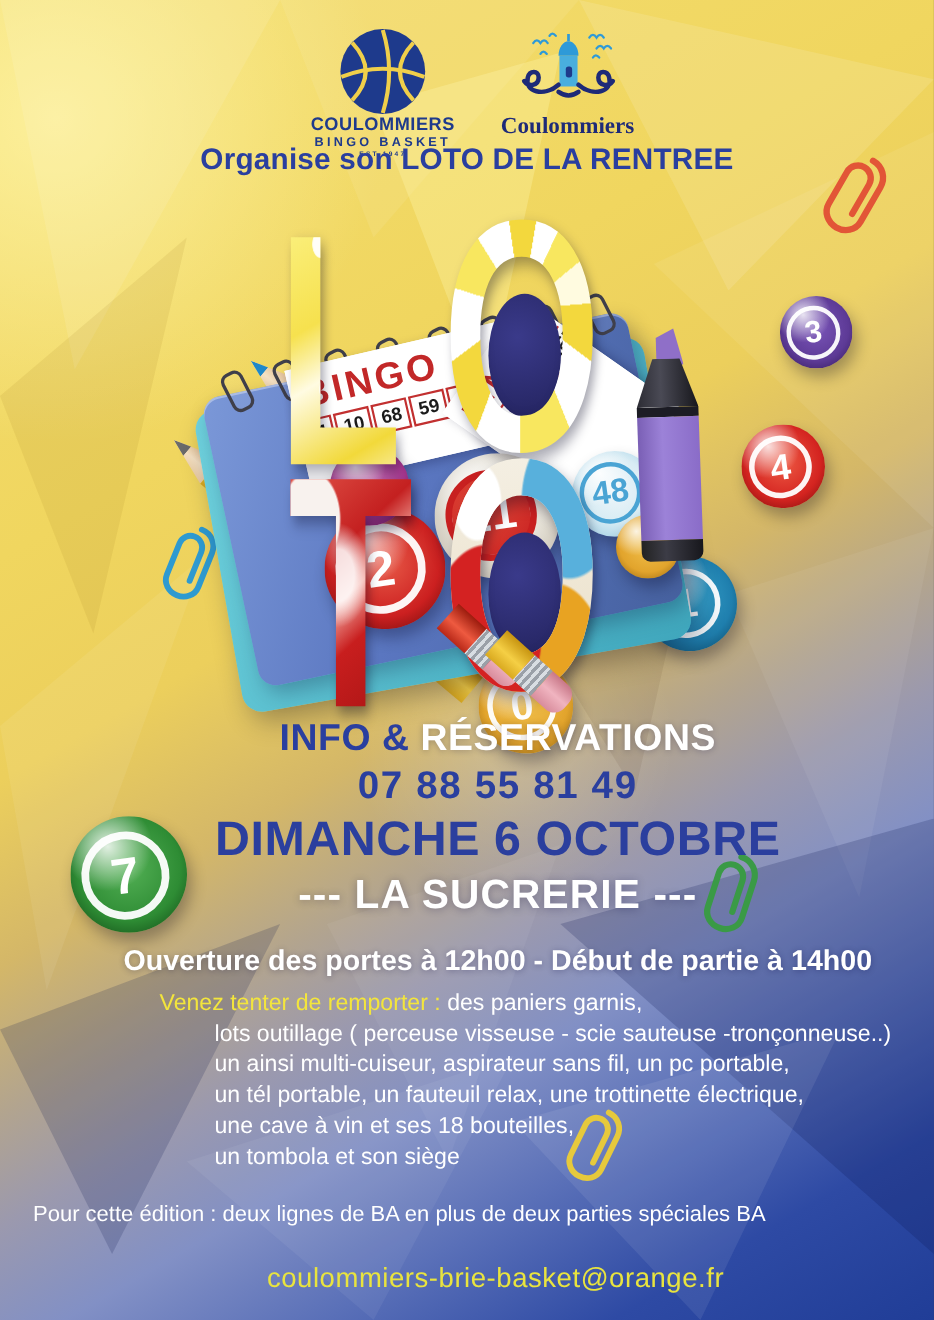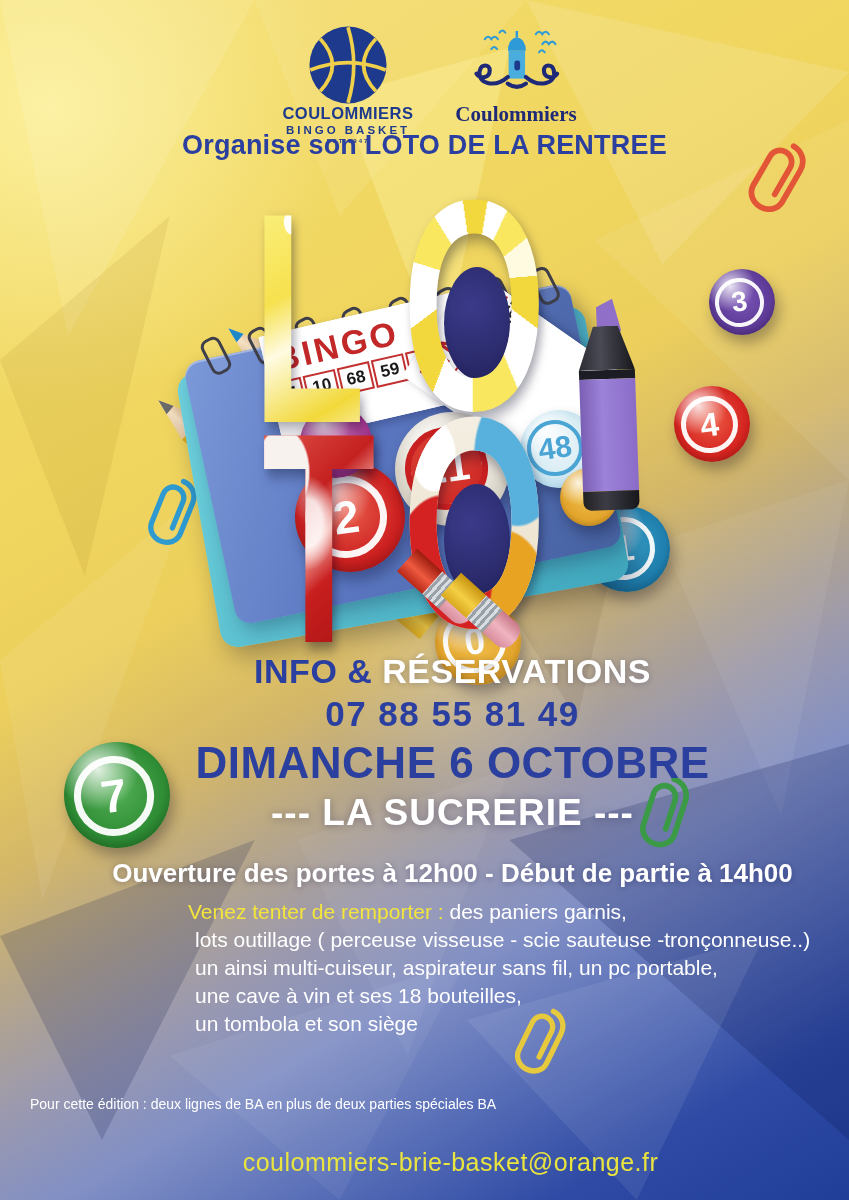--- a/index.html
+++ b/index.html
@@ -16,22 +16,22 @@
   .centered{position:absolute;left:0;right:-56px;text-align:center;}
   .info-line{font-size:34px;font-weight:800;line-height:42px;letter-spacing:.5px;}
   .info-blue{color:#2a3f9f;}
   .info-white{color:#ffffff;text-shadow:0 1px 6px rgba(0,0,60,.25);}
   .phone{font-size:35px;font-weight:800;color:#2a3f9f;letter-spacing:1.5px;line-height:44px;}
   .date{font-size:44px;font-weight:800;color:#2b3f9e;letter-spacing:.5px;line-height:54px;}
   .venue{font-size:37px;font-weight:800;color:#fff;letter-spacing:1px;line-height:46px;text-shadow:0 1px 8px rgba(0,0,60,.3);}
   .schedule{top:858px;font-size:26px;font-weight:800;color:#fff;text-shadow:0 1px 6px rgba(0,0,60,.3);}
   .prizes{position:absolute;top:898px;left:145px;right:20px;color:#fff;font-size:21px;line-height:28px;font-weight:400;}
   .prizes .indent{padding-left:50px;}
-  .hl-yellow{color:#f3e53c;margin-left:43px;}
-  .footer-lines{position:absolute;top:1090px;left:30px;right:12px;color:#fff;font-size:14px;line-height:29px;}
+  .hl-yellow{color:#f3e53c;}
+  .footer-lines{position:absolute;top:1090px;left:30px;right:12px;color:#fff;font-size:20px;line-height:29px;}
   .email{top:1148px;font-size:25px;color:#e9e43e;letter-spacing:.5px;font-weight:400;}
   
   .basket-logo{position:absolute;left:272px;top:24px;width:152px;text-align:center;color:#1e3a8c;}
   .basket-logo svg{width:82px;height:82px;display:block;margin:0 auto;}
   .bl-name{font-size:16.5px;font-weight:800;letter-spacing:.5px;margin-top:-2px;}
   .bl-sub{font-size:11.5px;font-weight:700;letter-spacing:3px;margin-top:1px;}
   .bl-est{font-size:6px;font-weight:700;letter-spacing:2px;margin-top:2px;}
   .city-logo{position:absolute;left:448px;top:26px;width:136px;text-align:center;}
   .city-logo svg{width:110px;height:74px;display:block;margin:0 auto;}
   .cl-name{font-family:"Liberation Serif",serif;font-size:21px;font-weight:700;color:#1e2a78;margin-top:2px;}
@@ -294,20 +294,21 @@
     <div class="date">DIMANCHE 6 OCTOBRE</div>
     <div class="venue">--- LA SUCRERIE ---</div>
   </div>
 
   <div class="centered schedule">Ouverture des portes à 12h00 - Début de partie à 14h00</div>
 
   <div class="prizes">
     <div><span class="hl-yellow">Venez tenter de remporter : </span><span>des paniers garnis,</span></div>
     <div class="indent">lots outillage ( perceuse visseuse - scie sauteuse -tronçonneuse..)</div>
     <div class="indent">un ainsi multi-cuiseur, aspirateur sans fil, un pc portable,</div>
+    <div class="indent">un tél portable, un fauteuil relax, une trottinette électrique,</div>
     <div class="indent">une cave à vin et ses 18 bouteilles,</div>
     <div class="indent">un tombola et son siège</div>
   </div>
 
   <div class="footer-lines">
     <div>Pour cette édition : deux lignes de BA en plus de deux parties spéciales BA</div>
   </div>
   <div class="centered email" style="right:-52px">coulommiers-brie-basket@orange.fr</div>
 
 </div>

